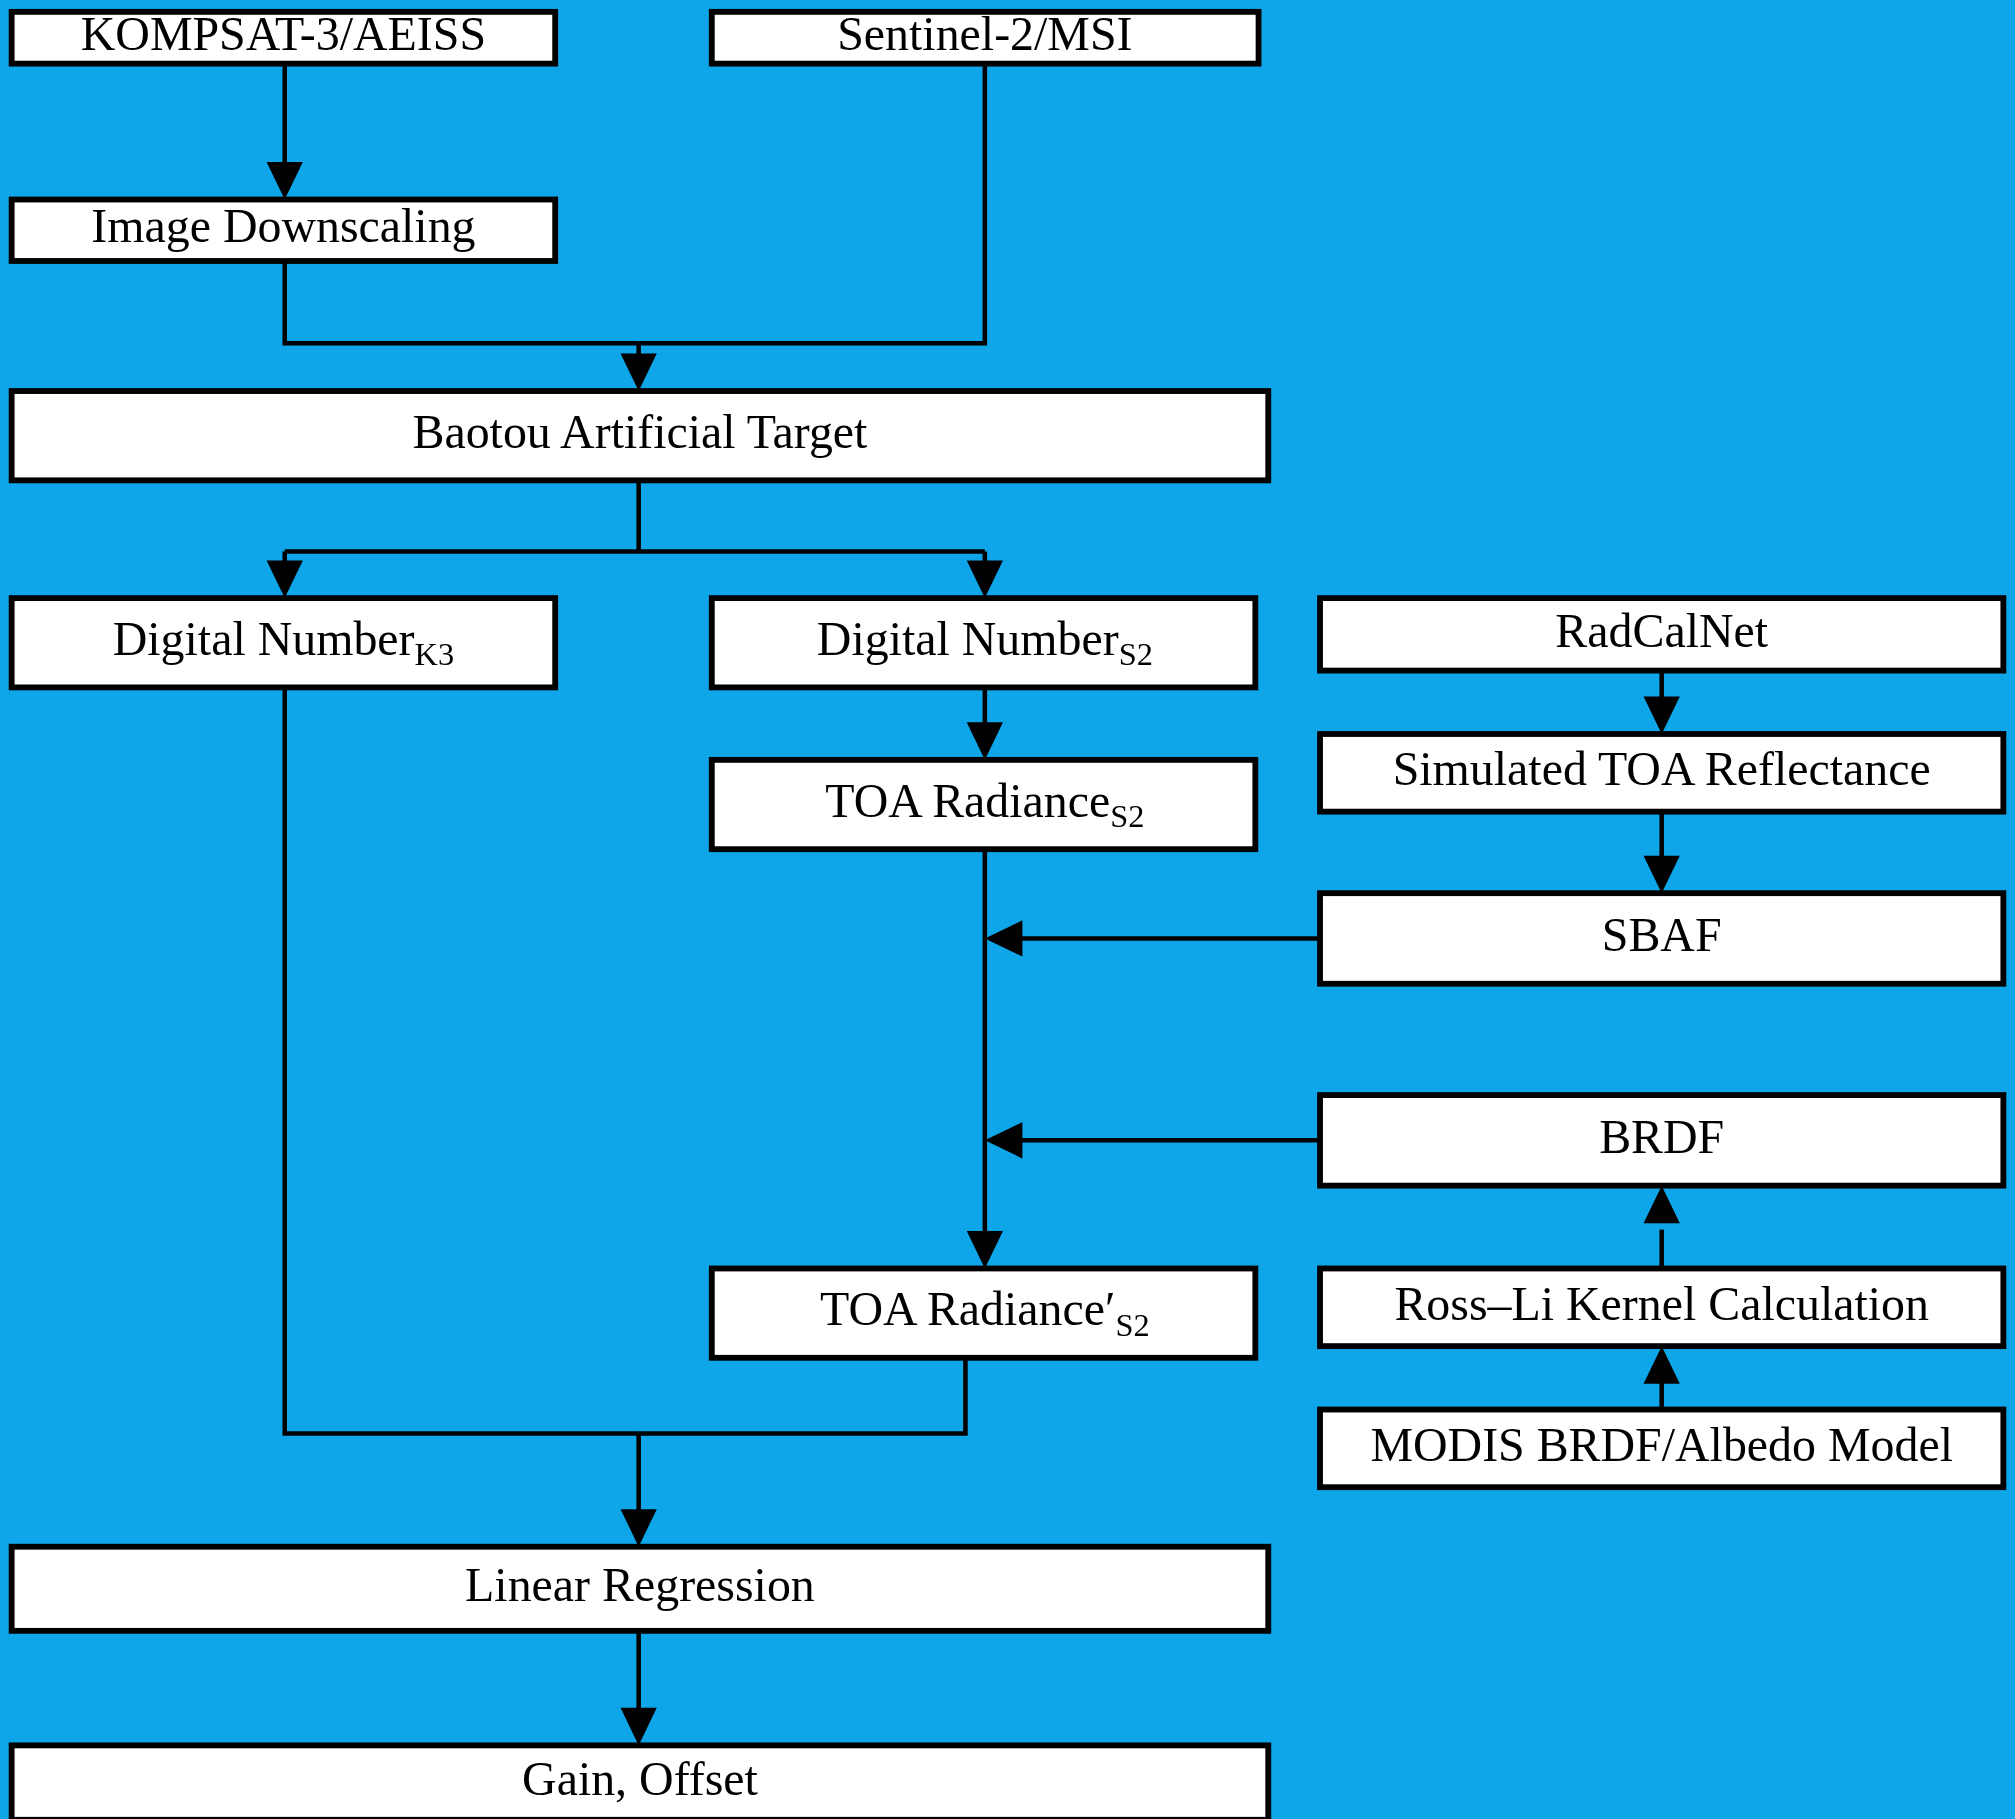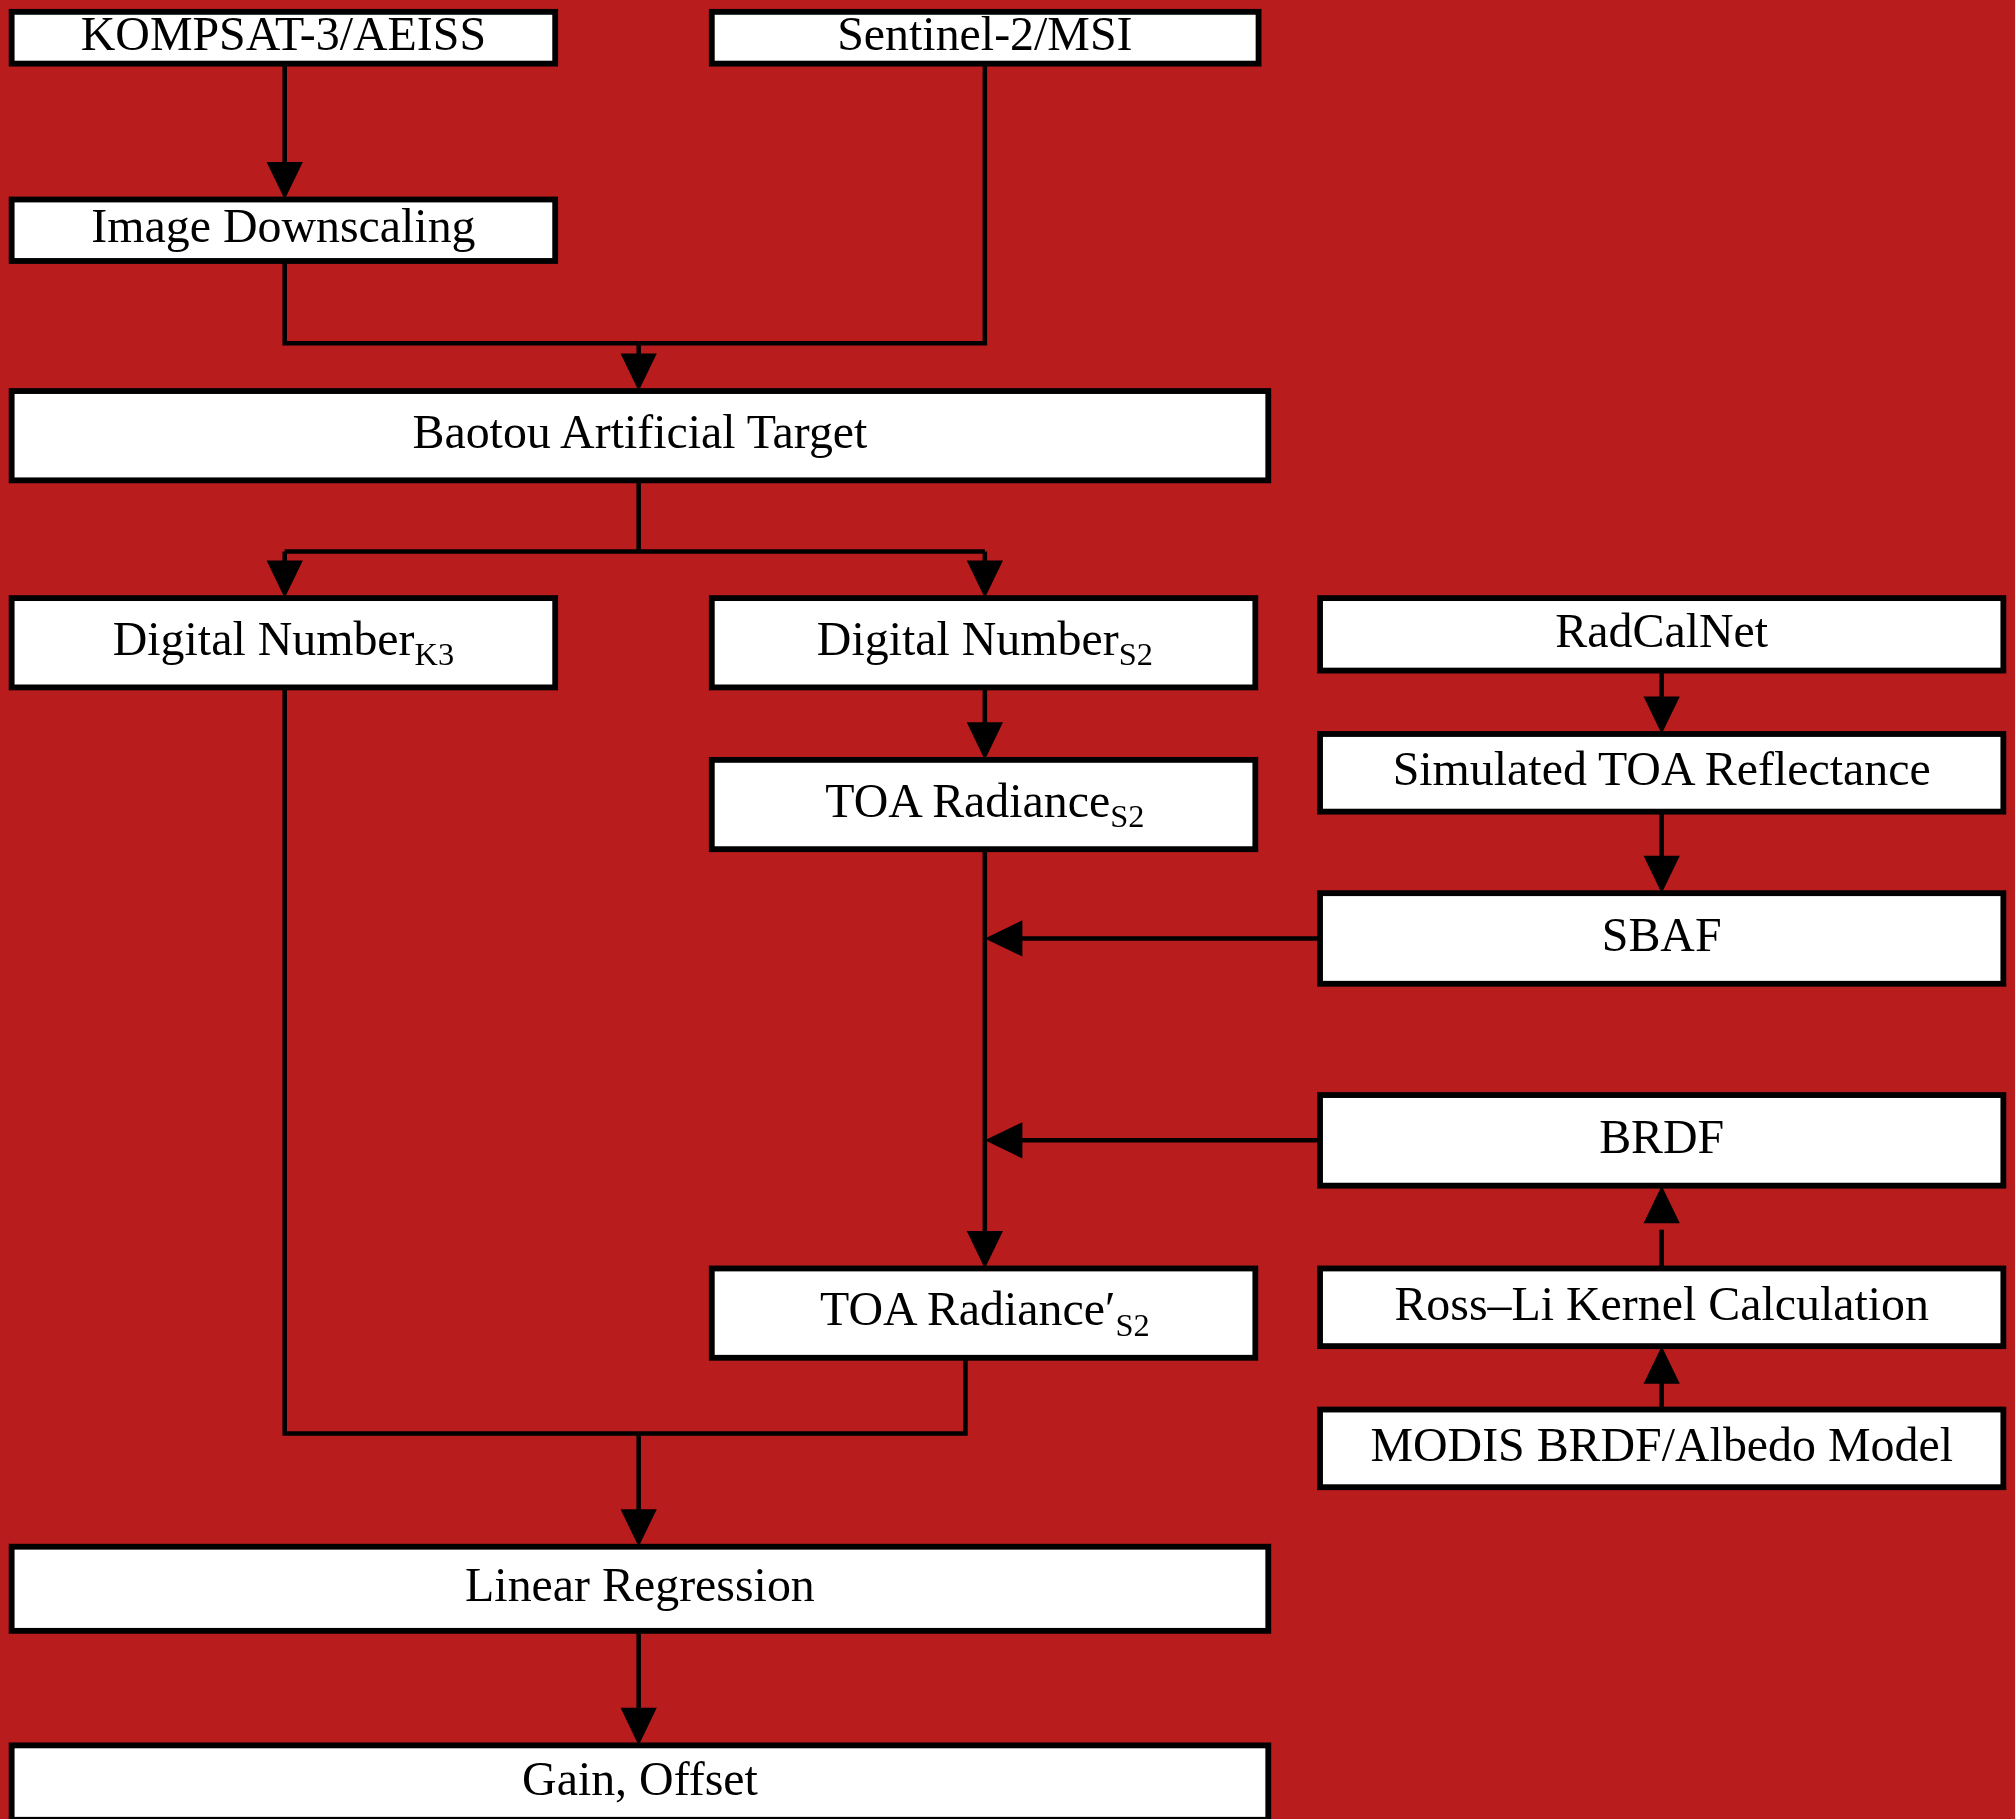--- a/index.html
+++ b/index.html
@@ -4,21 +4,21 @@
 <style>
   html, body {
     margin: 0;
     padding: 0;
     background: #ffffff;
   }
   #chart-root {
     position: relative;
     width: 2015px;
     height: 1820px;
-    background: #b91c1c;
+    background: #0ea5e9;
     font-family: "Liberation Serif", "DejaVu Serif", serif;
   }
   svg.flow {
     position: absolute;
     top: 0;
     left: 0;
     width: 2015px;
     height: 1820px;
     display: block;
   }

